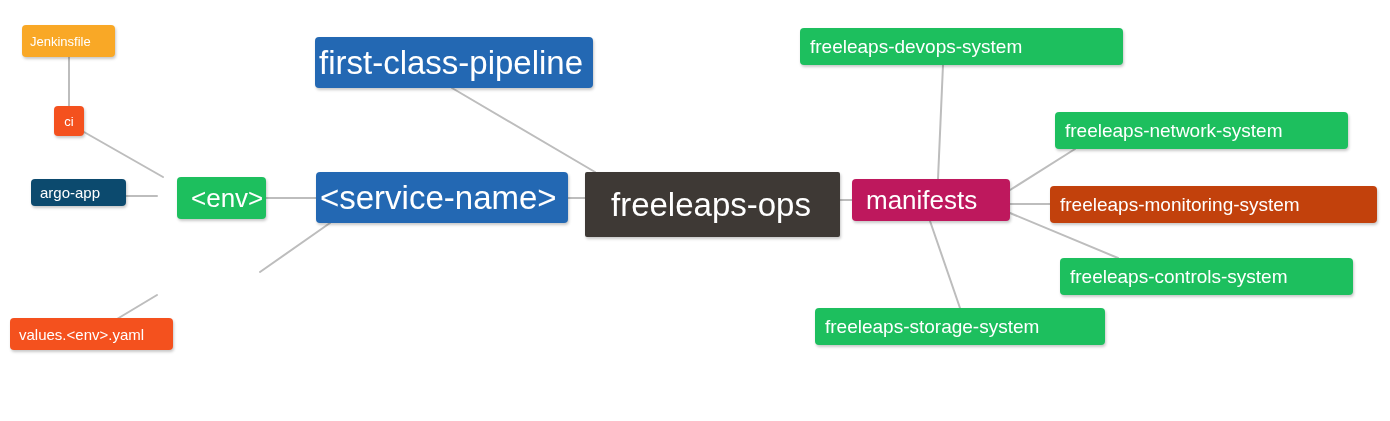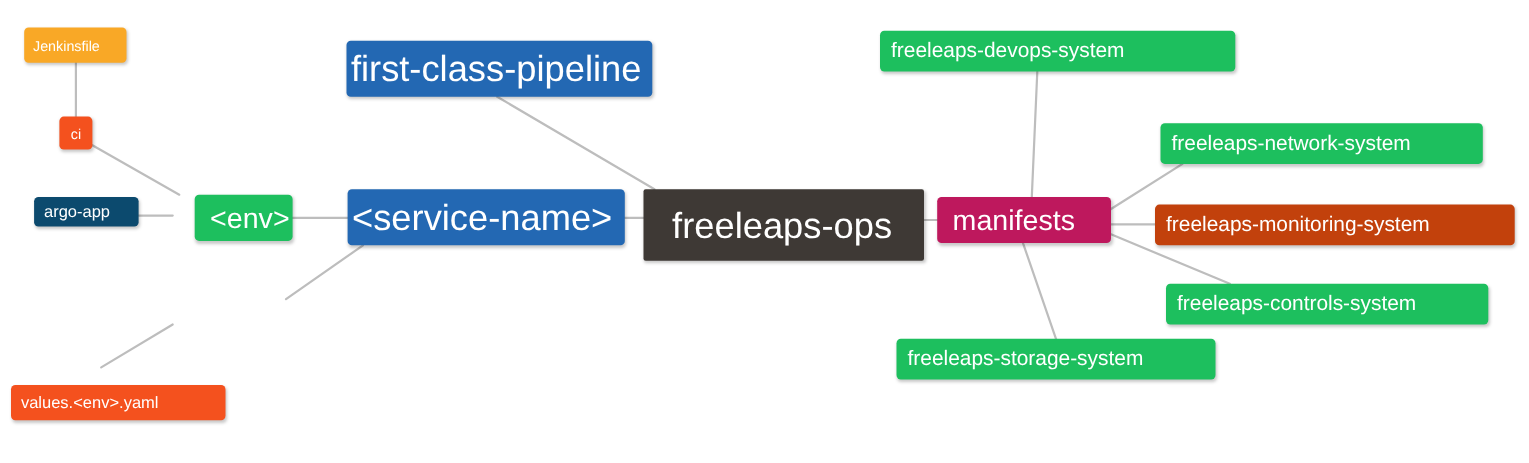--- a/index.html
+++ b/index.html
@@ -117,21 +117,21 @@
   </div>
 
   <div class="node n-red sz-xxs" style="left: 54px; top: 106px; width: 30px; height: 30px; padding: 0px; justify-content: center; background: rgb(244, 81, 30);">
     <span class="node-label">ci</span>
   </div>
 
   <div class="node n-red sz-xs" style="left: 31px; top: 179px; width: 95px; height: 27px; background: #0c4a6e;">
     <span class="node-label">argo-app</span>
   </div>
 
-  <div class="node n-red sz-xs" style="left: 10px; top: 350px; width: 195px; height: 32px; background: rgb(244, 81, 30);">
+  <div class="node n-red sz-xs" style="left: 10px; top: 318px; width: 163px; height: 32px; background: rgb(244, 81, 30);">
     <span class="node-label">values.&lt;env&gt;.yaml</span>
   </div>
 
   <div class="node n-green sz-sm" style="left: 800px; top: 28px; width: 323px; height: 37px; background: rgb(29, 191, 94);">
     <span class="node-label">freeleaps-devops-system</span>
   </div>
 
   <div class="node n-green sz-sm" style="left: 1055px; top: 112px; width: 293px; height: 37px; background: rgb(29, 191, 94);">
     <span class="node-label">freeleaps-network-system</span>
   </div>

